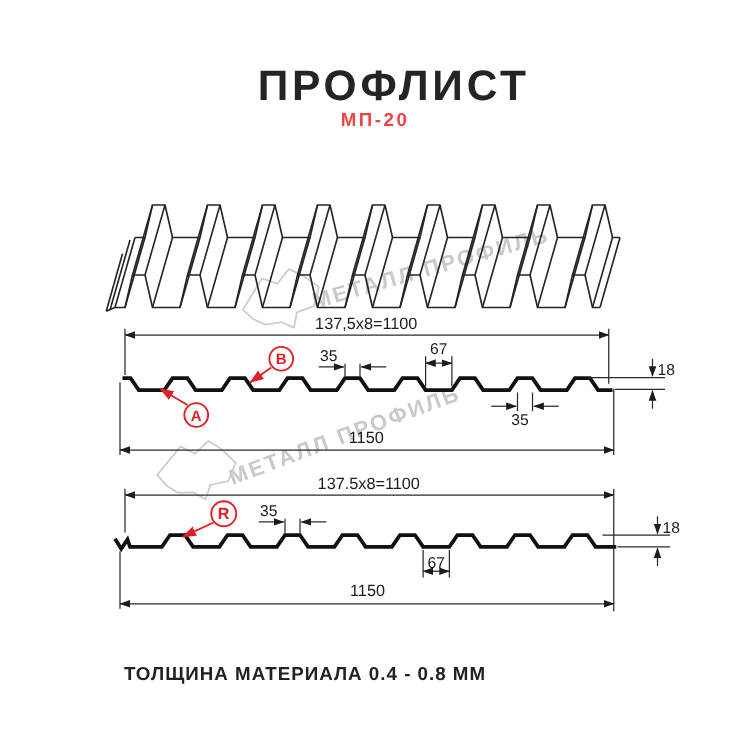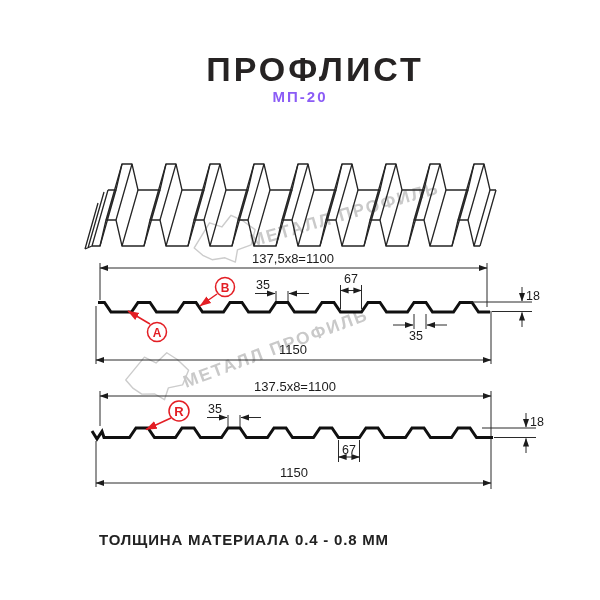--- a/index.html
+++ b/index.html
@@ -1,21 +1,21 @@
 <!DOCTYPE html>
 <html><head>
 <meta charset="utf-8">
 <style>
   html,body{margin:0;padding:0;background:#ffffff;}
   .stage{position:relative;width:600px;height:600px;background:#ffffff;overflow:hidden;
          font-family:"Liberation Sans",sans-serif;}
   .title{position:absolute;left:15px;top:50px;width:600px;text-align:center;
          font-size:34px;font-weight:800;letter-spacing:3px;color:#262323;}
   .subtitle{position:absolute;left:0;top:88px;width:600px;text-align:center;
-         font-size:15px;font-weight:600;letter-spacing:2px;color:#8b5cf6;}
+         font-size:15px;font-weight:600;letter-spacing:2px;color:#ef4444;}
   .footer-note{position:absolute;left:0;top:531px;width:488px;text-align:center;
          font-size:15px;font-weight:600;letter-spacing:0.8px;color:#222222;}
   svg{position:absolute;left:0;top:0;}
   .thin{stroke:#2a2a2a;stroke-width:1;fill:none;}
   .sheet{stroke:#242424;stroke-width:1.3;fill:none;stroke-linejoin:round;}
   .prof{stroke:#101010;stroke-width:3;fill:none;stroke-linejoin:miter;}
   .red{stroke:#e31e24;stroke-width:1.5;fill:none;}
   .redtxt{fill:#e31e24;font-weight:700;}
   .dimtxt{fill:#1c1c1c;font-size:12.5px;}
   .dimtxt-big{fill:#1c1c1c;font-size:13px;}

